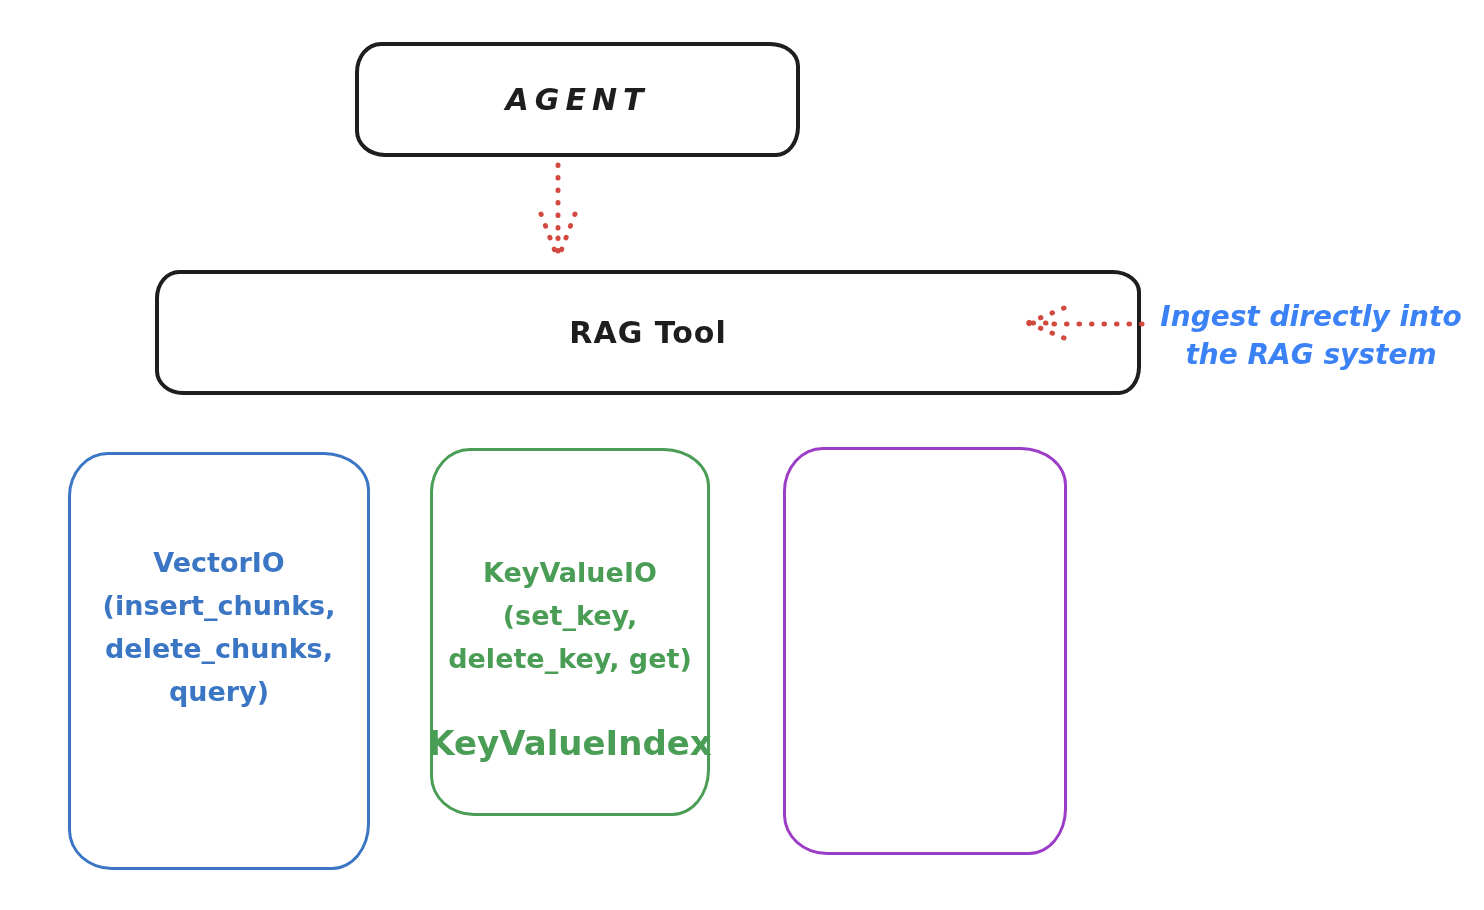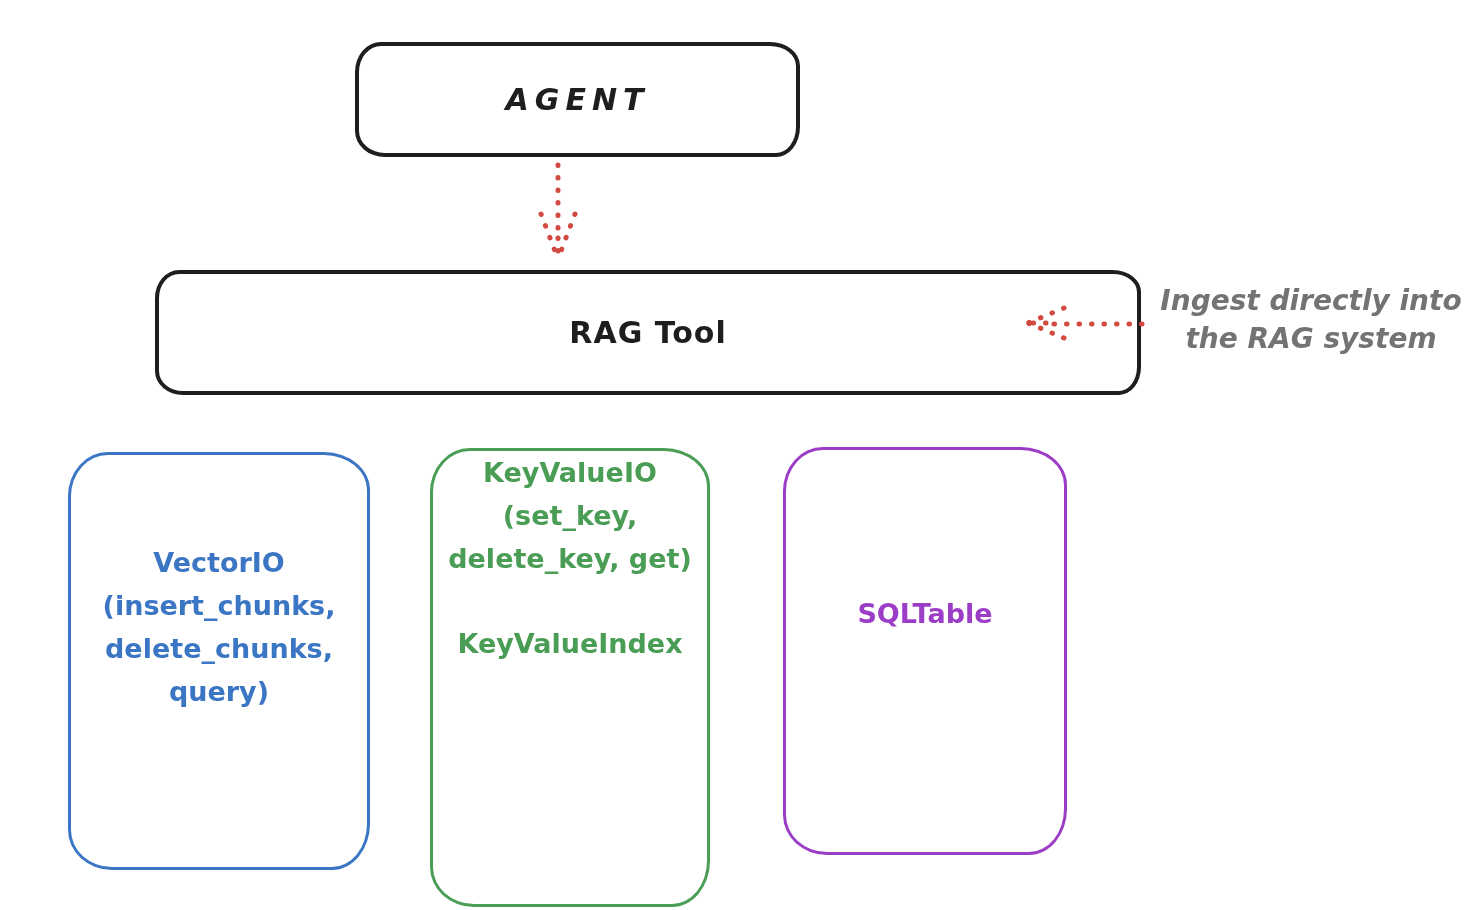--- a/index.html
+++ b/index.html
@@ -72,24 +72,24 @@
     fill: none;
     stroke: #d2493f;
     stroke-width: 5;
     stroke-linecap: round;
     stroke-dasharray: 0.5 12;
   }
 
   
   .annotation-text {
     position: absolute;
-    left: 1148px; top: 282px;
+    left: 1148px; top: 298px;
     width: 326px;
     text-align: center;
-    color: #737373;
+    color: #3b82f6;
     font-size: 28px;
     font-weight: 700;
     line-height: 38px;
     white-space: pre-line;
     font-style: italic;
   }
 
   
   .storage-box {
     position: absolute;
@@ -100,39 +100,40 @@
     align-items: center;
     text-align: center;
   }
   .storage-box .body {
     font-size: 27px;
     font-weight: 700;
     line-height: 43px;
     white-space: pre-line;
   }
   .storage-box .footer {
-    font-size: 27px;
+    font-size: 34px;
     font-weight: 700;
     line-height: 43px;
     margin-top: 42px;
   }
   .box-vector {
     left: 68px; top: 452px;
     width: 302px; height: 418px;
     border: 3.5px solid #3b76c4;
     border-radius: 40px 46px 38px 44px / 44px 38px 46px 40px;
     color: #3b76c4;
     padding-top: 86px;
   }
   .box-keyvalue {
     left: 430px; top: 448px;
-    width: 280px; height: 459px;
+    width: 280px; height: 368px;
     border: 3.5px solid #4a9d55;
     border-radius: 40px 46px 38px 44px / 44px 38px 46px 40px;
     color: #4a9d55;
+    padding-top: 100px;
   }
   .box-relational {
     left: 783px; top: 447px;
     width: 284px; height: 408px;
     border: 3.5px solid #9c3dc8;
     border-radius: 40px 46px 38px 44px / 44px 38px 46px 40px;
     color: #9c3dc8;
     padding-top: 100px;
   }
 </style>
@@ -178,16 +179,15 @@
   </div>
 
   <div class="storage-box box-keyvalue">
     <div class="body">KeyValueIO
 (set_key,
 delete_key, get)</div>
     <div class="footer">KeyValueIndex</div>
   </div>
 
   <div class="storage-box box-relational">
-    <div class="footer">SQLTable</div>
   </div>
 
 </div>
 
 </body></html>

